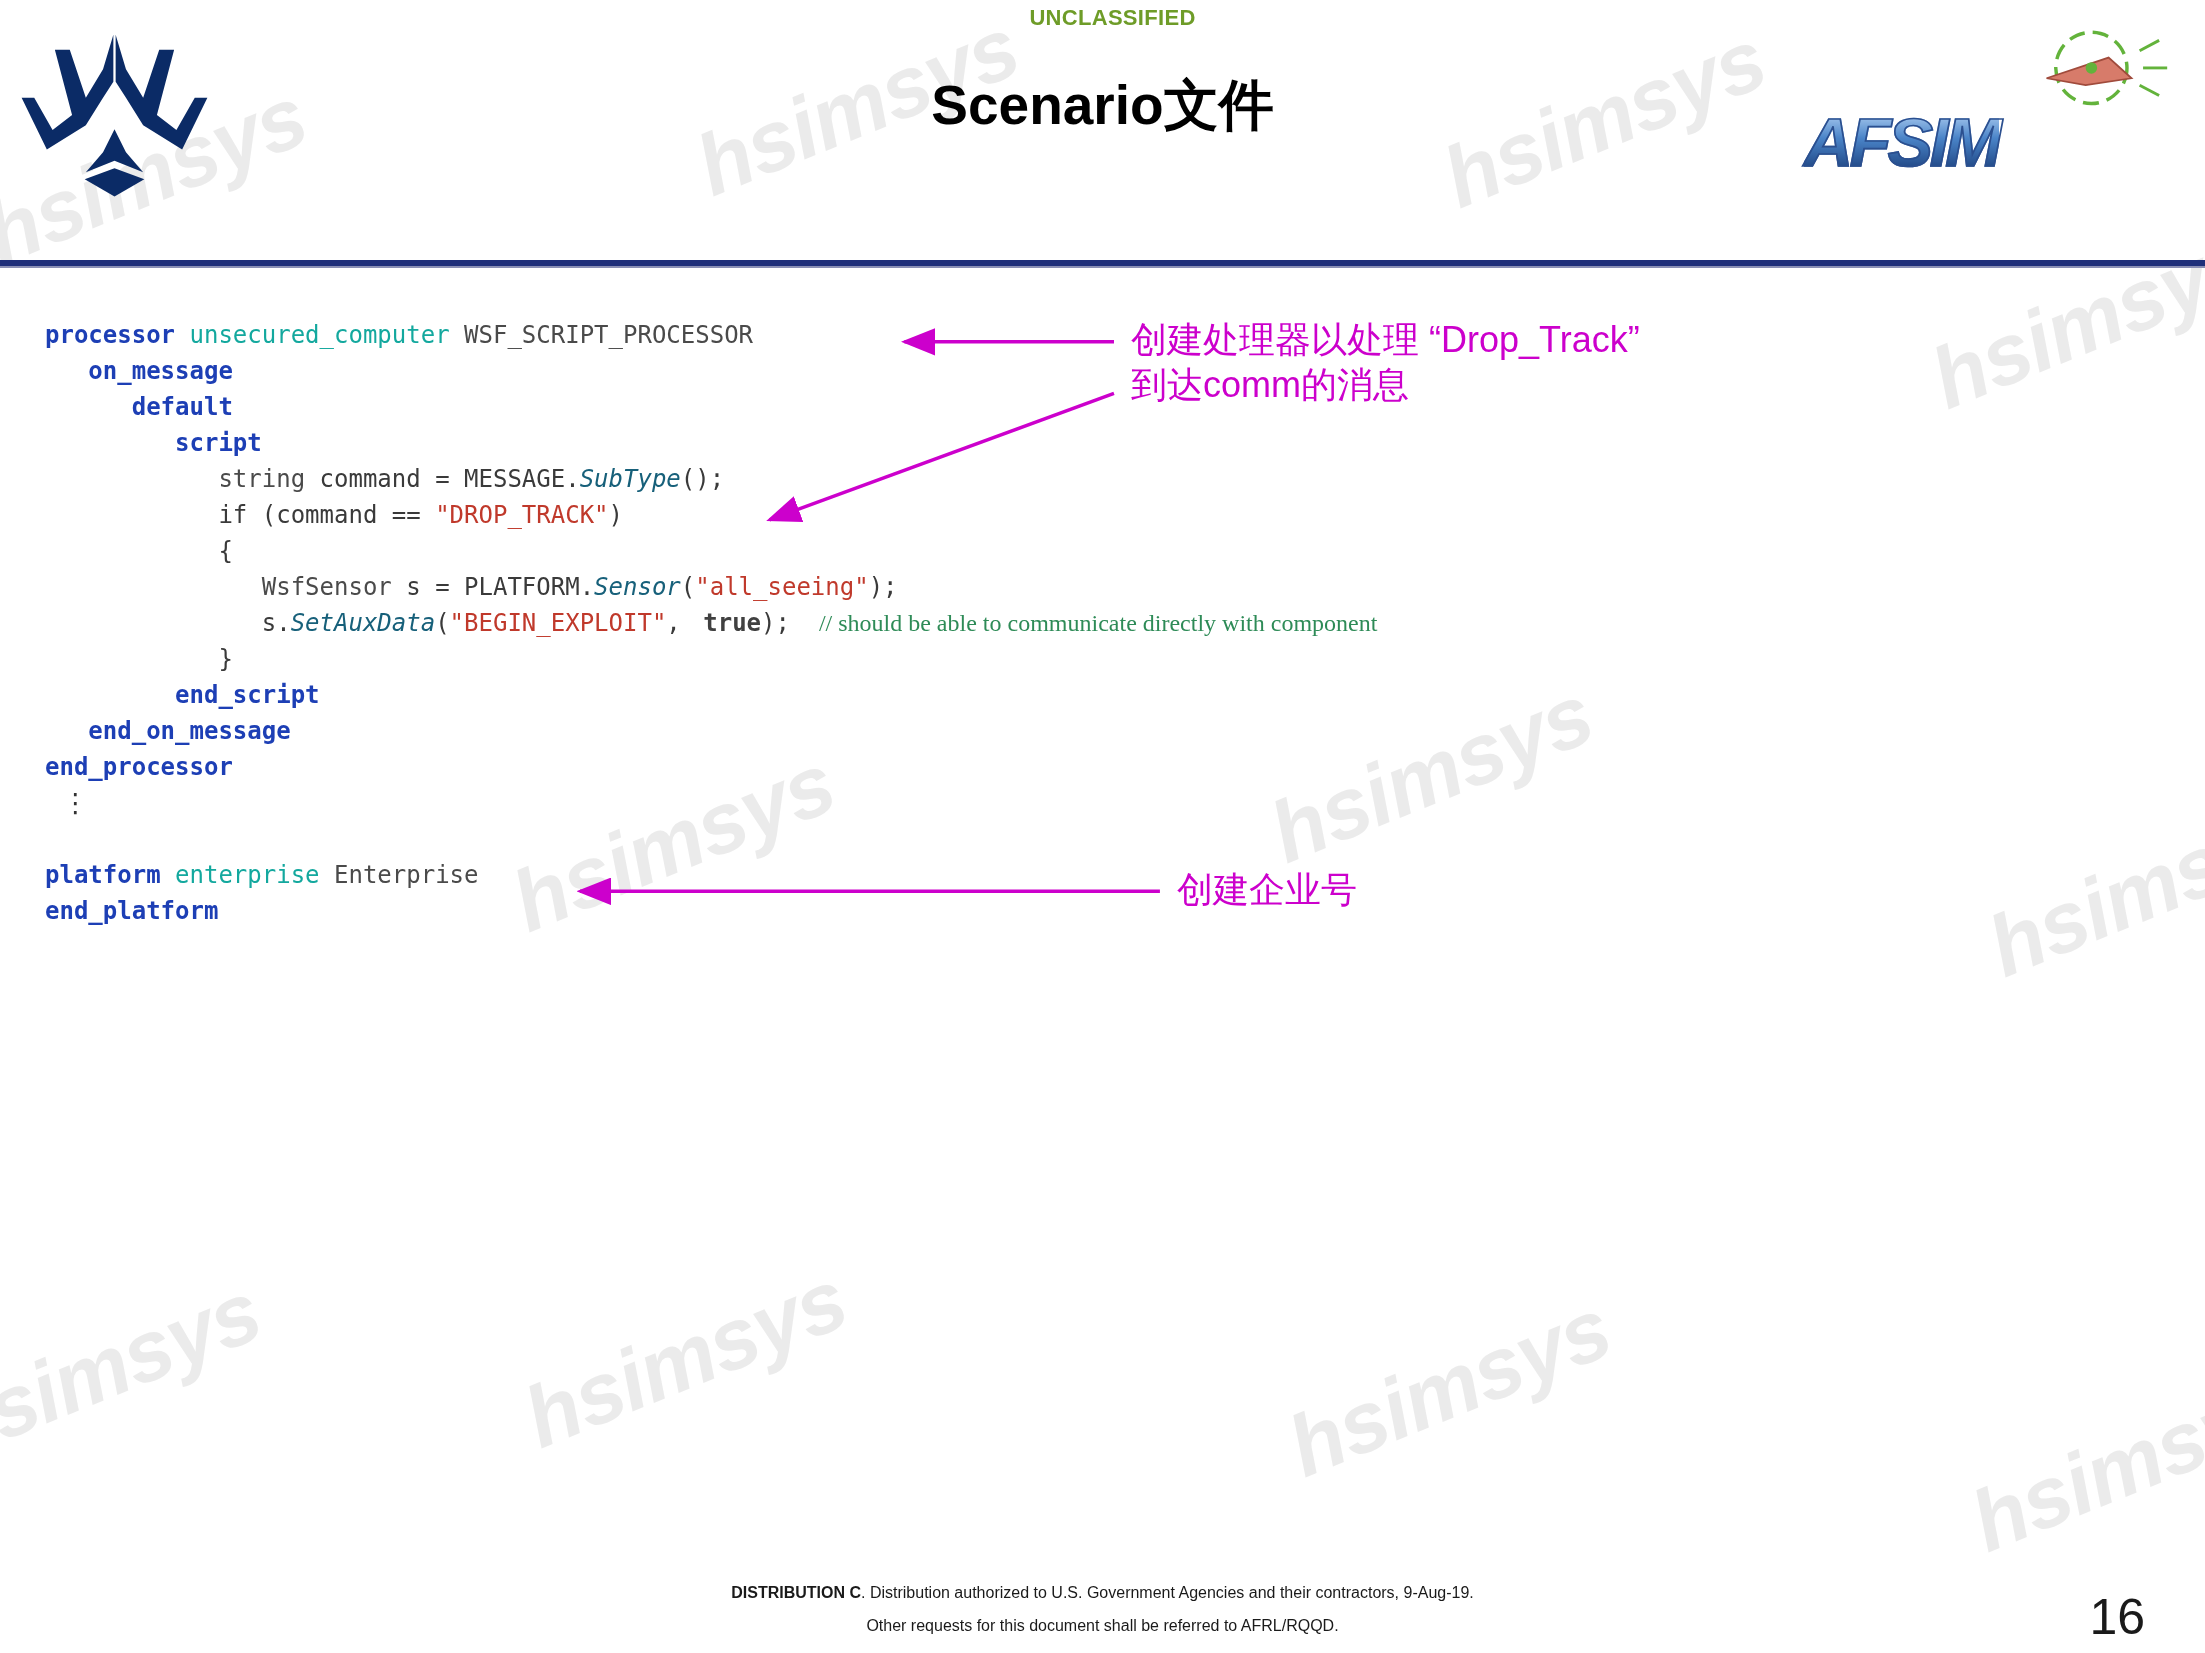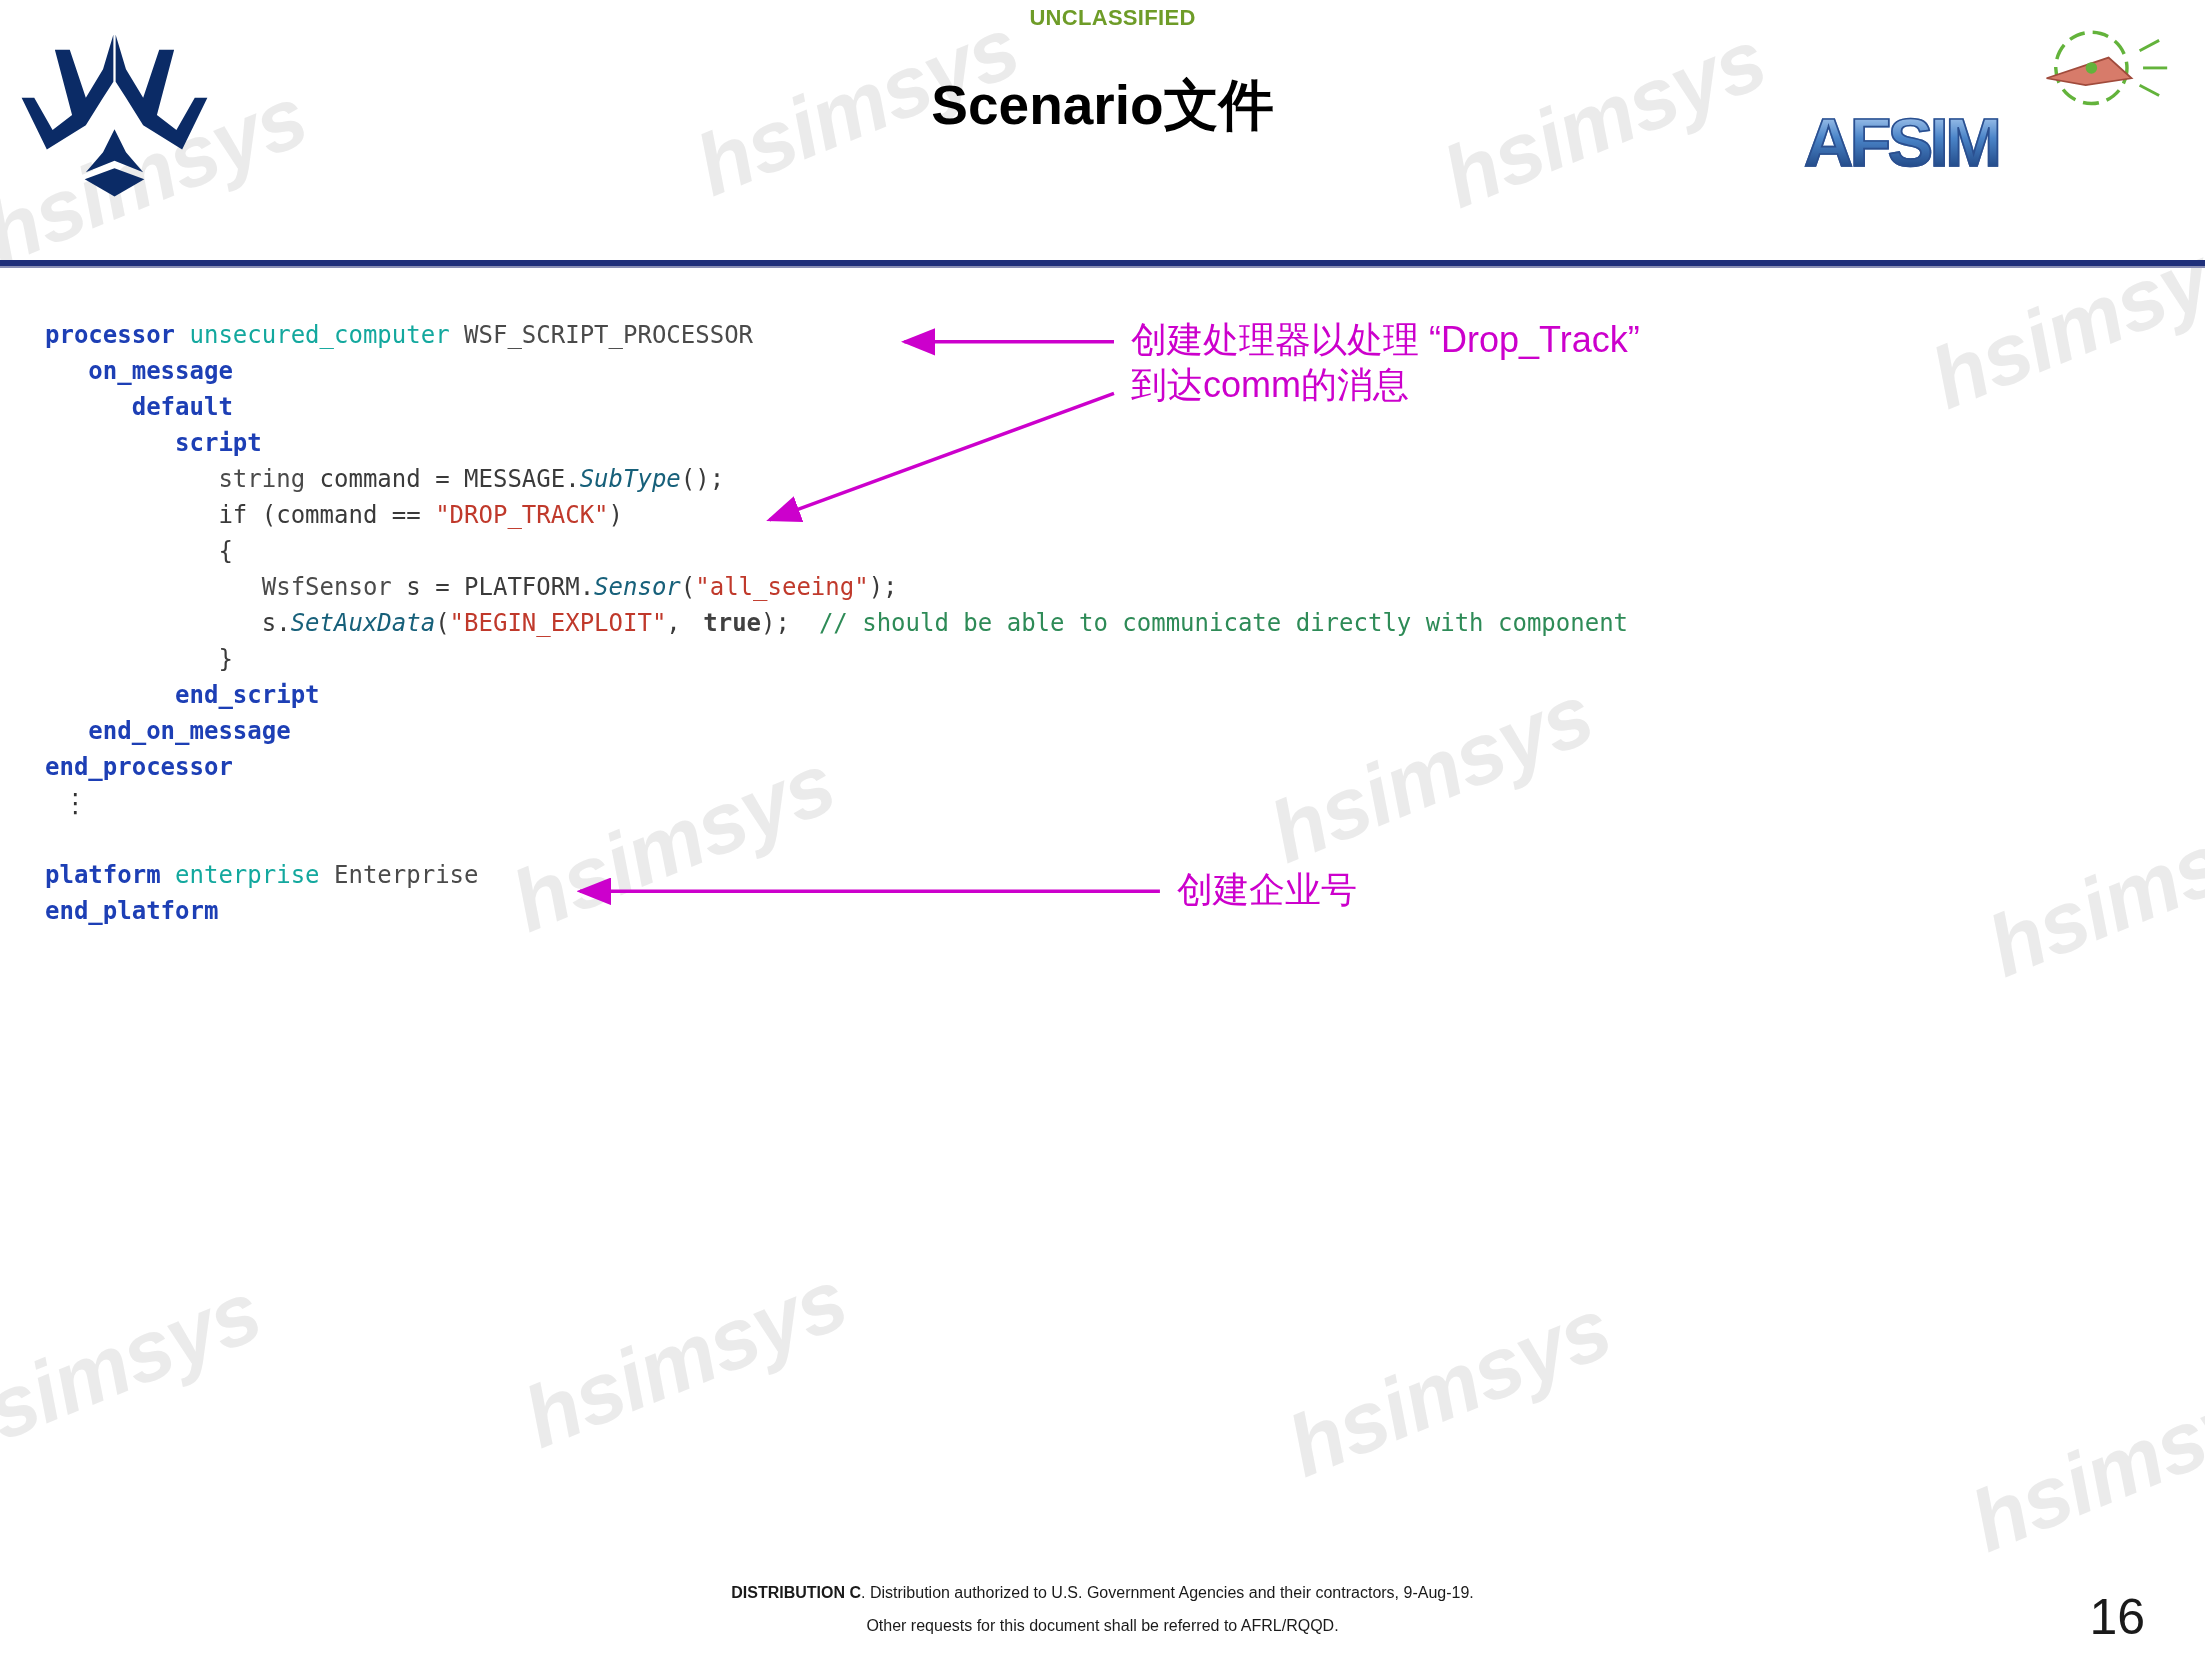--- a/index.html
+++ b/index.html
@@ -96,20 +96,21 @@
     top: 23px;
     width: 402px;
     height: 207px;
     z-index: 6;
   }
   .afsim-text {
     position: absolute;
     left: 17px;
     top: 80px;
     font-family: "Liberation Sans", sans-serif;
+    font-style: italic;
     font-weight: bold;
     font-size: 68px;
     letter-spacing: -3.4px;
     background: linear-gradient(180deg, #cfe6ff 0%, #4a84c8 45%, #10306b 100%);
     -webkit-background-clip: text;
     background-clip: text;
     color: transparent;
     -webkit-text-stroke: 1.7px #2b4f8f;
   }
 
@@ -124,21 +125,21 @@
     white-space: pre;
     z-index: 4;
   }
   .kw     { color: #1d3fb5; font-weight: bold; }
   .kw2    { color: #404040; font-weight: bold; margin-left: 8px; }
   .id     { color: #13a89e; }
   .type   { color: #4a4a4a; }
   .plain  { color: #3a3a3a; }
   .str    { color: #c0392b; }
   .meth   { color: #17607a; font-style: italic; }
-  .cmt    { color: #2e8b57; }
+  .cmt    { color: #2e8b57; font-family: Liberation Serif, serif; }
 
   .ellipsis-vert {
     position: absolute;
     left: 62px;
     top: 797px;
     font-size: 26.4px;
     line-height: 12.6px;
     color: #333333;
     font-family: "DejaVu Sans", sans-serif;
     letter-spacing: 0;

